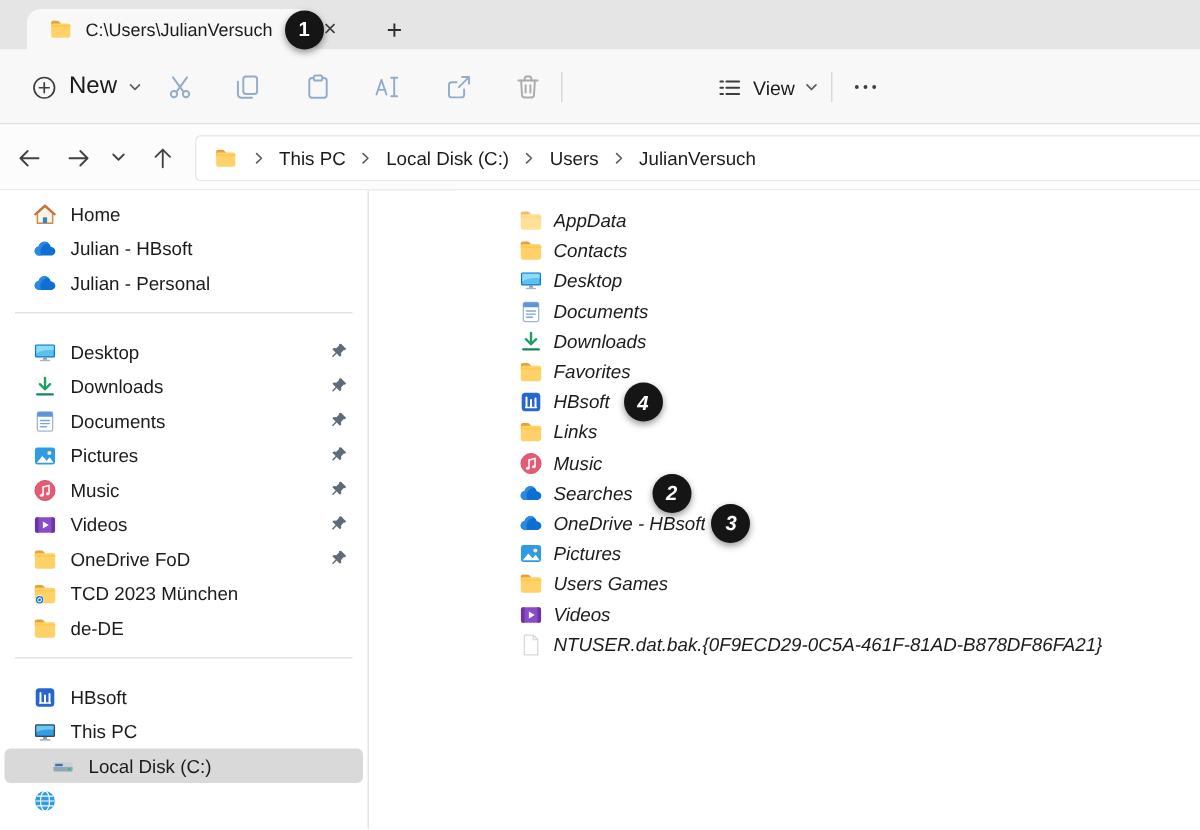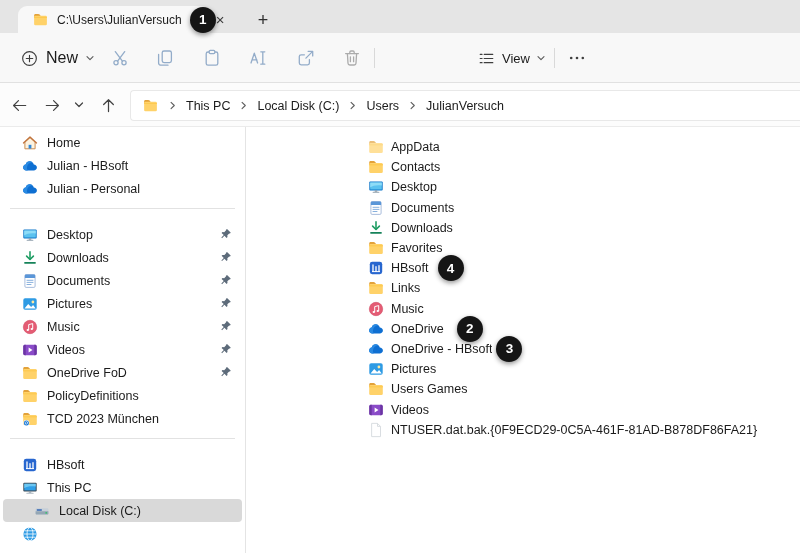--- a/index.html
+++ b/index.html
@@ -89,21 +89,21 @@
   .side-item .icon{margin-right:9px;}
   .side-item.indent{padding-left:34px;}
   .side-item.selected{background:#d9d9d9;border-radius:4px;margin:0 3px;}
   .side-item.selected{padding-left:19px;}
   .side-item.selected.indent{padding-left:31px;}
   .side-pin{position:absolute;right:13px;top:5px;}
   .side-divider{height:1px;background:#e2e2e2;margin:8px 10px 14px 10px;}
 
   
   .content{position:absolute;left:303px;top:127px;right:0;bottom:0;background:#fff;}
-  .files{position:absolute;left:65px;top:10px;right:0;}
+  .files{position:absolute;left:43px;top:10px;right:0;font-style:italic;}
   .file-row{height:20.2px;display:flex;align-items:center;white-space:nowrap;}
   .file-row .icon{margin-right:7px;}
   .file-row.hidden-item .icon{opacity:.68;}
   .file-name{overflow:hidden;text-overflow:ellipsis;}
 </style>
 </head>
 <body>
 
 <div class="tabstrip">
   <div class="tab">
@@ -398,36 +398,36 @@
       <span class="side-pin"><svg width="12" height="12" viewBox="0 0 16 16">
           <path d="M9.8 1.6l4.6 4.6-1.2 1.2-.9-.2-2.5 2.5.2 2.3-1.2 1.2-2.9-2.9-3.2 3.2-.9-.9 3.2-3.2-2.9-2.9 1.2-1.2 2.3.2 2.5-2.5-.2-.9z" fill="#5d6b7a"></path>
         </svg></span>
     </div>
     <div class="side-item">
       <span class="icon">
         <svg width="16" height="16" viewBox="0 0 16 16">
           <path d="M1.2 6V3.4c0-.8.6-1.4 1.4-1.4h3.1c.4 0 .8.2 1.1.5l1.3 1.4H8v2z" fill="#e3a23a"></path>
           <rect x="1.2" y="3.9" width="13.6" height="10.2" rx="1.4" fill="#ffd269"></rect>
           <path d="M1.2 5.2h13.6v1.2H1.2z" fill="#fdc94f"></path>
-        </svg>
-      </span>
-      <span>PolicyDefinitions</span>
+          <circle cx="4.4" cy="11.9" r="3" fill="#fff"></circle>
+          <circle cx="4.4" cy="11.9" r="2.5" fill="#1173d4"></circle>
+          <path d="M3.2 12.4a1.35 1.35 0 0 1 2.1-1.5M5.6 11.4a1.35 1.35 0 0 1-2.1 1.5" stroke="#fff" stroke-width=".7" fill="none" stroke-linecap="round"></path>
+        </svg>
+      </span>
+      <span>TCD 2023 München</span>
     </div>
     <div class="side-item">
       <span class="icon">
         <svg width="16" height="16" viewBox="0 0 16 16">
           <path d="M1.2 6V3.4c0-.8.6-1.4 1.4-1.4h3.1c.4 0 .8.2 1.1.5l1.3 1.4H8v2z" fill="#e3a23a"></path>
           <rect x="1.2" y="3.9" width="13.6" height="10.2" rx="1.4" fill="#ffd269"></rect>
           <path d="M1.2 5.2h13.6v1.2H1.2z" fill="#fdc94f"></path>
-          <circle cx="4.4" cy="11.9" r="3" fill="#fff"></circle>
-          <circle cx="4.4" cy="11.9" r="2.5" fill="#1173d4"></circle>
-          <path d="M3.2 12.4a1.35 1.35 0 0 1 2.1-1.5M5.6 11.4a1.35 1.35 0 0 1-2.1 1.5" stroke="#fff" stroke-width=".7" fill="none" stroke-linecap="round"></path>
-        </svg>
-      </span>
-      <span>TCD 2023 München</span>
+        </svg>
+      </span>
+      <span>de-DE</span>
     </div>
     <div class="side-divider"></div>
     <div class="side-item">
       <span class="icon">
         <svg width="16" height="16" viewBox="0 0 16 16">
           <rect x="1.8" y="1.8" width="12.4" height="12.4" rx="2.4" fill="#2766cf"></rect>
           <path d="M5 11.4V4.9M8 11.4V6.7M11 11.4V5.7" stroke="#fff" stroke-width="1.3" stroke-linecap="round"></path>
           <path d="M4.4 11.6h7.2" stroke="#fff" stroke-width="1" stroke-linecap="round"></path>
         </svg>
       </span>
@@ -564,21 +564,21 @@
         </span>
         <span class="file-name">Music</span>
       </div>
       <div class="file-row">
         <span class="icon">
           <svg width="16" height="16" viewBox="0 0 16 16">
             <path d="M4.3 12.4c-1.8 0-3.2-1.4-3.2-3 0-1.5 1.1-2.8 2.6-3C4.2 4.4 5.8 3.2 7.7 3.2c2 0 3.7 1.4 4.1 3.3 1.7.1 3.1 1.4 3.1 3s-1.4 2.9-3.1 2.9z" fill="#0e6fd2"></path>
             <path d="M4.3 12.4c-1.8 0-3.2-1.4-3.2-3 0-1.5 1.1-2.8 2.6-3C4.2 4.4 5.8 3.2 7.7 3.2c1 0 2 .4 2.7 1-3 .3-5 2.2-5.4 5-.2 1.4.2 2.5.8 3.2z" fill="#2a8ae2"></path>
           </svg>
         </span>
-        <span class="file-name">OneDrive</span>
+        <span class="file-name">Searches</span>
         <span class="badge" style="margin-left: 13px;">2</span>
       </div>
       <div class="file-row">
         <span class="icon">
           <svg width="16" height="16" viewBox="0 0 16 16">
             <path d="M4.3 12.4c-1.8 0-3.2-1.4-3.2-3 0-1.5 1.1-2.8 2.6-3C4.2 4.4 5.8 3.2 7.7 3.2c2 0 3.7 1.4 4.1 3.3 1.7.1 3.1 1.4 3.1 3s-1.4 2.9-3.1 2.9z" fill="#0e6fd2"></path>
             <path d="M4.3 12.4c-1.8 0-3.2-1.4-3.2-3 0-1.5 1.1-2.8 2.6-3C4.2 4.4 5.8 3.2 7.7 3.2c1 0 2 .4 2.7 1-3 .3-5 2.2-5.4 5-.2 1.4.2 2.5.8 3.2z" fill="#2a8ae2"></path>
           </svg>
         </span>
         <span class="file-name">OneDrive - HBsoft</span>

